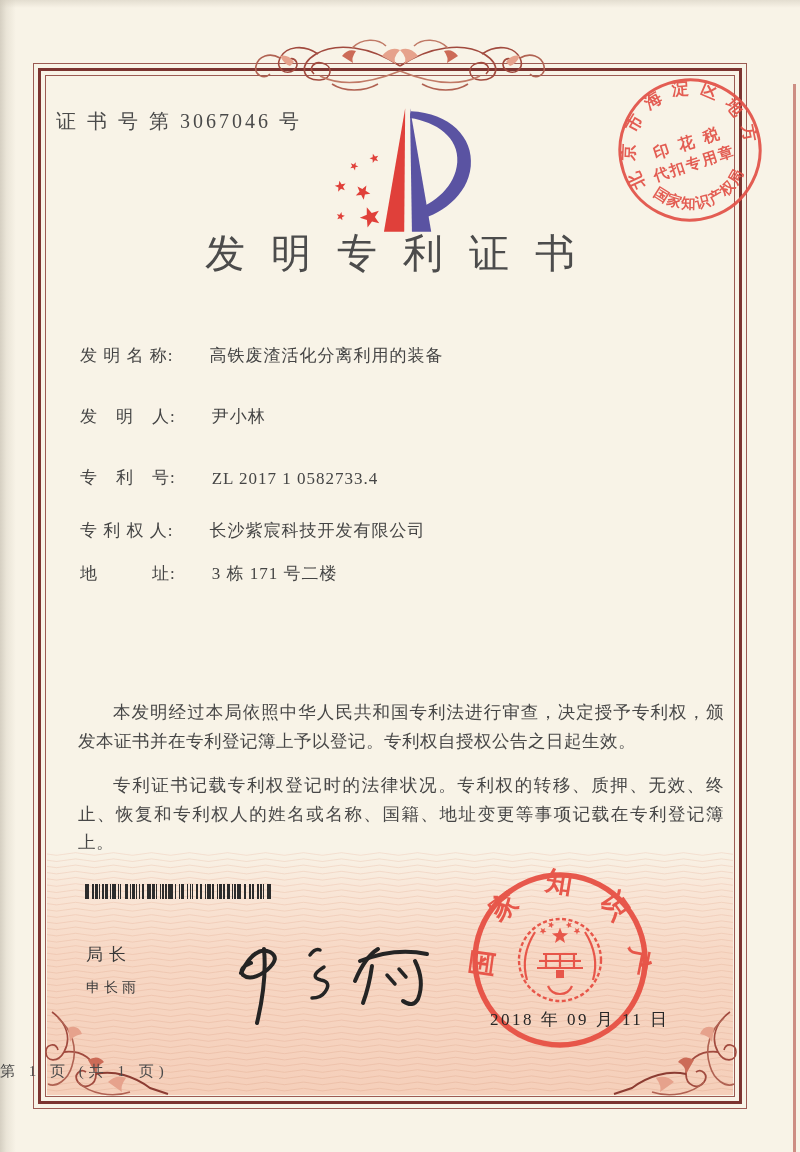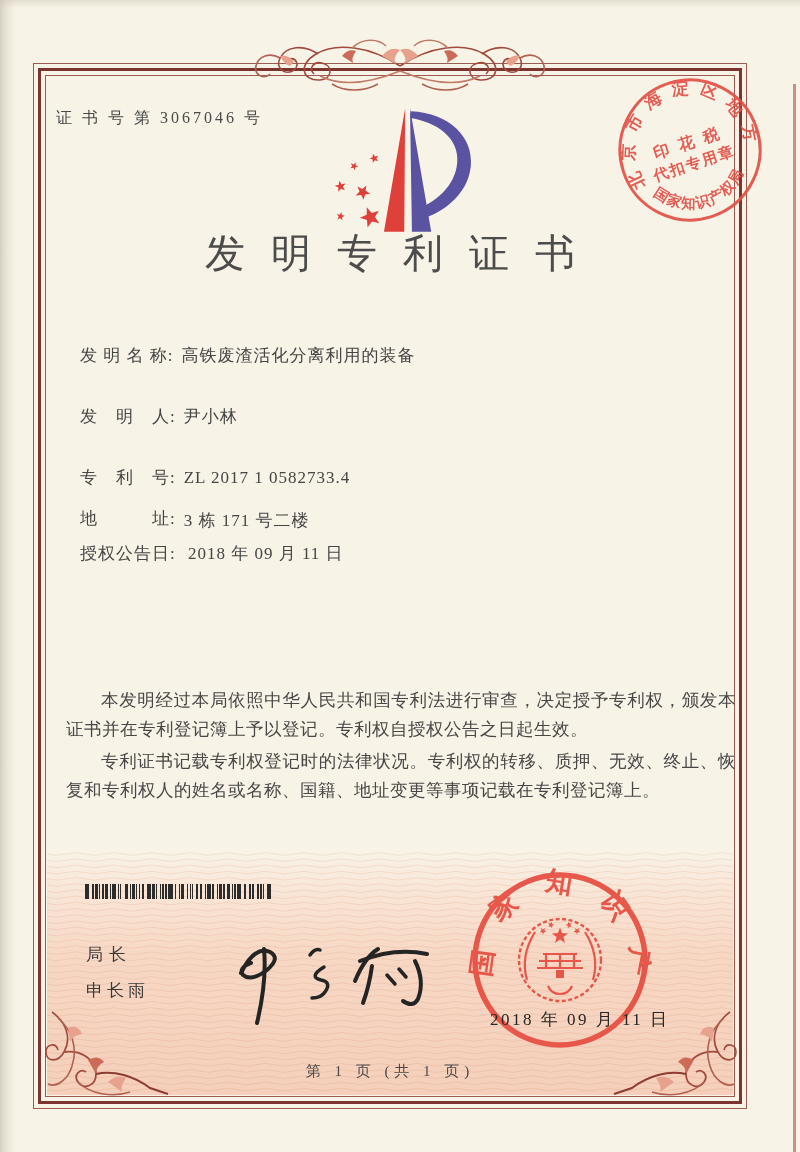--- a/index.html
+++ b/index.html
@@ -10,48 +10,48 @@
              background:linear-gradient(90deg,#b9b2a4,#ded8ca 40%,rgba(248,243,231,0) 100%);opacity:.55;}
   .edge-right{position:absolute;right:4px;top:84px;bottom:0;width:3px;background:#b5584e;opacity:.65;}
   .edge-top{position:absolute;left:0;top:0;right:0;height:8px;
             background:linear-gradient(180deg,#cfc8b9,rgba(248,243,231,0));opacity:.5;}
   
   .frame{position:absolute;pointer-events:none;}
   .f1{left:33px;top:63px;right:53px;bottom:43px;border:1px solid #9b5a52;}
   .f2{left:38px;top:68px;right:58px;bottom:48px;border:3px solid #7c3430;}
   .f3{left:45px;top:75px;right:65px;bottom:55px;border:1px solid #9b5a52;}
 
-  .certno{position:absolute;left:56px;top:108px;font-size:16px;letter-spacing:3px;color:#4a4a4a;}
+  .certno{position:absolute;left:56px;top:108px;font-size:20px;letter-spacing:3px;color:#4a4a4a;}
   .title{position:absolute;left:0;right:20px;top:226px;text-align:center;font-size:40px;
          letter-spacing:26px;padding-left:26px;color:#4c4c4c;font-weight:500;}
 
   .fields{position:absolute;left:80px;right:70px;top:338px;font-size:17px;color:#454545;}
-  .frow{display:flex;align-items:center;margin-bottom:0;}
+  .frow{display:flex;align-items:flex-end;margin-bottom:0;gap:28px;}
   .flabel{white-space:pre;letter-spacing:1px;}
   .fvalue{margin-left:8px;letter-spacing:1px;}
   .r1{margin-top:6px;} .r2{margin-top:38px;} .r3{margin-top:38px;} .r4{margin-top:26px;}
   .r5{margin-top:30px;} .r6{margin-top:16px;} .r7{margin-top:10px;}
   .addr2{display:block;margin-top:4px;}
   .authrow{display:flex;}
   .auth2{margin-left:72px;}
 
   .bodytext{position:absolute;left:62px;right:60px;top:682px;font-size:17.5px;line-height:28.5px;
             color:#474747;text-align:justify;letter-spacing:.5px;}
-  .bodytext p{margin:4px;text-indent:2em;}
+  .bodytext p{margin:16px;text-indent:2em;}
 
   
   .band{position:absolute;left:47px;right:67px;top:851px;bottom:57px;
         background:linear-gradient(180deg,#f8f3e7 0%,#f9e6d7 16%,#f7d8c5 42%,#f5cfba 100%);}
   .band svg.waves{position:absolute;left:0;top:0;width:100%;height:100%;}
   .barcode{position:absolute;left:38px;top:33px;height:15px;font-size:0;}
   .barcode i{display:inline-block;height:100%;background:#2c2c2c;}
   .officer-role{position:absolute;left:39px;top:92px;font-size:17px;letter-spacing:6px;color:#3a3a3a;}
-  .officer-name{position:absolute;left:39px;top:128px;font-size:17px;letter-spacing:4px;color:#3a3a3a;}
+  .officer-name{position:absolute;left:39px;top:128px;font-size:14px;letter-spacing:4px;color:#3a3a3a;}
   .signature{position:absolute;left:168px;top:58px;}
-  .footer{position:absolute;left:0;right:20px;top:1062px;text-align:center;font-size:15px;
+  .footer{position:absolute;left:0;right:20px;top:1062px;font-size:15px;
           letter-spacing:5px;color:#4a4a4a;}
 
   .seal{position:absolute;left:468px;top:868px;}
   .seal-date{position:absolute;left:490px;top:1008px;font-size:17px;letter-spacing:2.5px;color:#262626;}
   .taxstamp{position:absolute;left:610px;top:70px;}
   .logo{position:absolute;left:328px;top:100px;}
   .ornament-top{position:absolute;left:232px;top:26px;}
   .ornament-bl{position:absolute;left:38px;top:1008px;}
   .ornament-br{position:absolute;right:56px;top:1008px;}
   svg text{font-family:"Liberation Serif","DejaVu Serif",serif;}
@@ -125,31 +125,31 @@
       <span class="fvalue">高铁废渣活化分离利用的装备</span>
     </div>
     <div class="frow r2">
       <span class="flabel">发　明　人:</span>
       <span class="fvalue">尹小林</span>
     </div>
     <div class="frow r3">
       <span class="flabel">专　利　号:</span>
       <span class="fvalue">ZL 2017 1 0582733.4</span>
     </div>
+    <div class="frow r5">
+      <span class="flabel">专 利 权 人:</span>
+      <span class="fvalue">长沙紫宸科技开发有限公司</span>
+    </div>
     <div class="frow r6">
       <span class="flabel">地　　　址:</span>
       <span class="fvalue">
         <span class="addr2">3 栋 171 号二楼</span>
       </span>
     </div>
     <div class="frow r7 authrow">
-      <span>
-        <span class="flabel">授权公告日:</span>
-        <span class="fvalue">2018 年 09 月 11 日</span>
-      </span>
     </div>
   </div>
 
   <div class="bodytext">
     <p>本发明经过本局依照中华人民共和国专利法进行审查，决定授予专利权，颁发本证书并在专利登记簿上予以登记。专利权自授权公告之日起生效。</p>
     <p>专利证书记载专利权登记时的法律状况。专利权的转移、质押、无效、终止、恢复和专利权人的姓名或名称、国籍、地址变更等事项记载在专利登记簿上。</p>
   </div>
 
   <div class="band">
     <svg class="waves" id="waves" preserveAspectRatio="none" viewBox="0 0 686 244">

